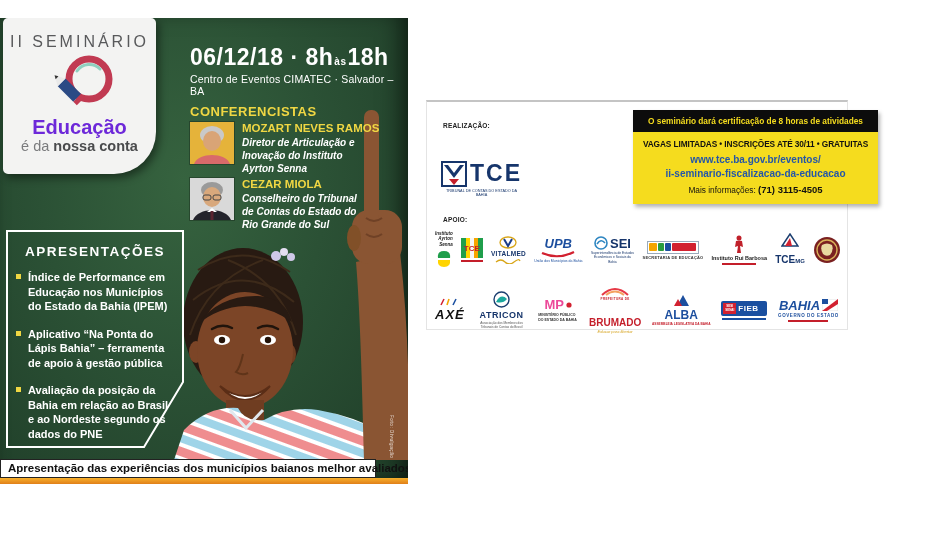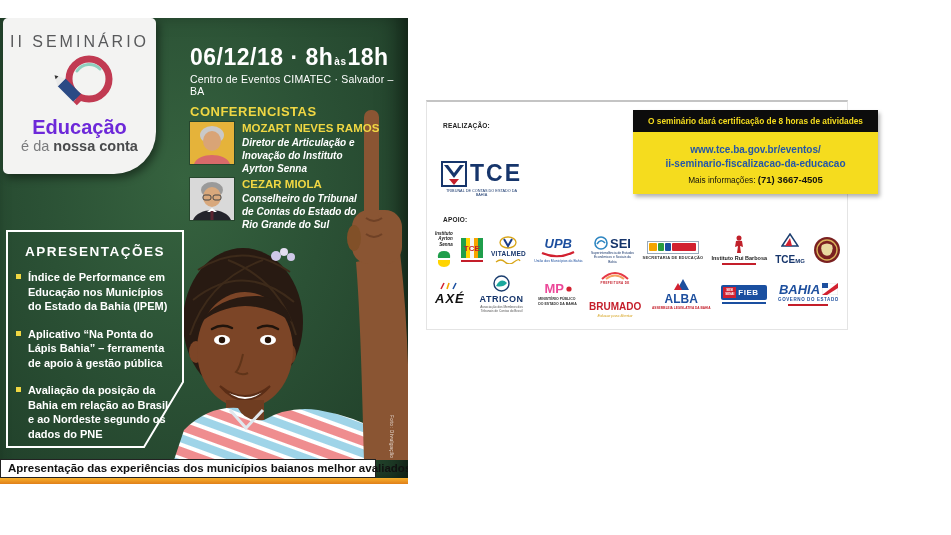--- a/index.html
+++ b/index.html
@@ -78,21 +78,21 @@
   .cert-header { background:#0c0c0c; color:#f5dc1e; font-size:8.3px; font-weight:bold; text-align:center; padding:6px 3px; }
   .cert-body { background:#f5dc1e; text-align:center; padding:7px 4px 9px; }
   .reg-line { font-size:8.3px; font-weight:800; color:#111; letter-spacing:-.1px; }
   .reg-url { display:block; font-size:10px; font-weight:800; color:#2456a8; line-height:1.4; text-decoration:none; }
   .reg-url.first { margin-top:4px; }
   .reg-info { font-size:8.3px; color:#111; margin-top:3px; }
   .reg-info b { font-size:9.5px; }
 
   .logo-row { position:absolute; display:flex; align-items:center; justify-content:space-between; }
   .row1 { left:8px; top:124px; width:406px; height:48px; }
-  .row2 { left:8px; top:170px; width:404px; height:44px; }
+  .row2 { left:8px; top:186px; width:404px; height:44px; }
   .lg { display:flex; flex-direction:column; align-items:center; text-align:center; gap:1px; }
   .lg-h { display:flex; align-items:center; gap:2px; }
   .t-navy { color:#16356b; } .t-blue { color:#1d4f9e; }
   .cap { line-height:1.25; }
 
   .ayr-lines { font-size:4.5px; font-weight:800; font-style:italic; color:#222; line-height:1.15; text-align:right; }
   .tcestripes { width:22px; height:20px; position:relative;
     background:linear-gradient(90deg,#1f9e4b 0 22%,#ffd400 22% 42%,#f7f7f7 42% 58%,#f6a500 58% 78%,#1f9e4b 78% 100%); }
   .tcestripes span { position:absolute; inset:0; display:flex; align-items:center; justify-content:center;
     font-size:8px; font-weight:800; color:#c41e2a; }
@@ -264,25 +264,26 @@
         </svg>
         <span class="tce-acronym">TCE</span>
       </div>
       <span class="tce-caption">TRIBUNAL DE CONTAS DO ESTADO DA BAHIA</span>
     </div>
 
 
     <div class="cert-box">
       <div class="cert-header">O seminário dará certificação de 8 horas de atividades</div>
       <div class="cert-body">
+        <div class="reg-line">VAGAS LIMITADAS • INSCRIÇÕES ATÉ 30/11 • GRATUITAS</div>
         <span class="reg-url first">www.tce.ba.gov.br/eventos/</span>
         <span class="reg-url">ii-seminario-fiscalizacao-da-educacao</span>
         <div class="reg-info">
           <span>Mais informações:</span>
-          <b>(71) 3667-4505</b>
+          <b>(71) 3115-4505</b>
         </div>
       </div>
     </div>
 
     <span class="sec-label lbl-apoio">APOIO:</span>
 
     <div class="logo-row row1">
 
       <div class="lg lg-h">
         <span class="ayr-lines">

